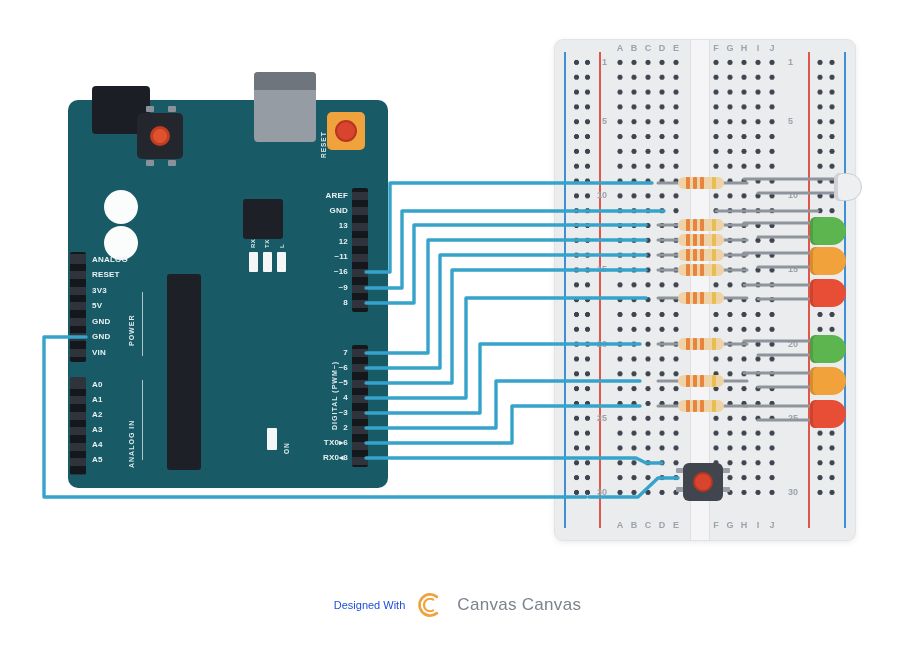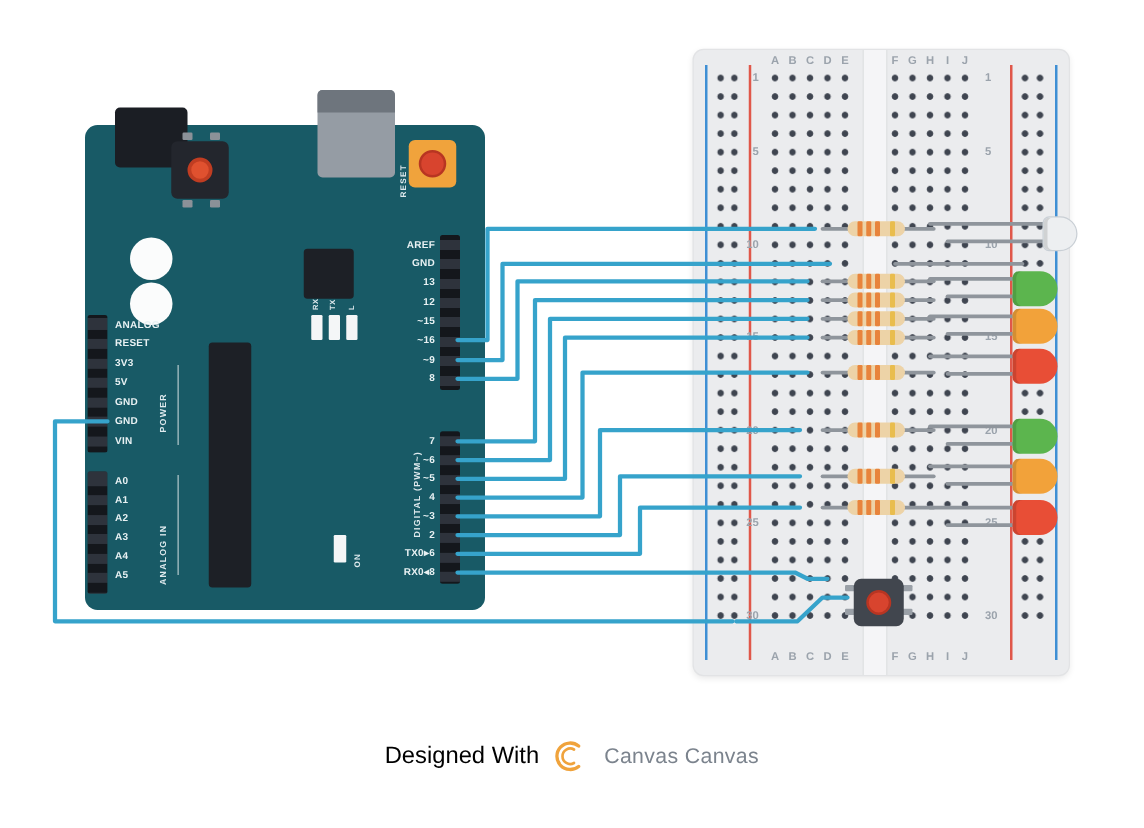--- a/index.html
+++ b/index.html
@@ -55,21 +55,21 @@
   .led.white{left:834px;width:28px;height:28px;background:#edeff1;border:1px solid #c9cfd5;box-sizing:border-box;}
   .led.green{background:#5cb54e;} .led.orange{background:#f2a23a;} .led.red{background:#e84e36;}
   .led.color{left:810px;width:36px;height:28px;}
   .pushbtn{position:absolute;left:683px;top:463px;width:40px;height:38px;background:#41464e;border-radius:6px;}
   .pb-leg{position:absolute;width:9px;height:5px;background:#9aa0a7;border-radius:1px;}
   .pb-cap{position:absolute;left:693px;top:472px;width:20px;height:20px;border-radius:50%;
           background:#d8442e;border:2px solid #b83522;box-sizing:border-box;}
 
   
   .footer{position:absolute;left:0;right:0;top:590px;display:flex;align-items:center;justify-content:center;gap:11px;}
-  .designed{font-size:19px;color:#000000;}
+  .designed{font-size:11px;color:#1d4ed8;}
   .brand{font-size:17px;font-weight:500;color:#7b838d;letter-spacing:.3px;}
 </style>
 </head>
 <body>
 
 <div class="canvas">
 
   <div class="board">
     <div class="jack"></div>
     <div class="usb">
@@ -122,21 +122,21 @@
     <div class="silk" style="left:74px;top:280px;height:80px;"></div>
     <span class="vlabel" style="left:60px;top:246px;">POWER</span>
     <span class="vlabel" style="left:60px;top:368px;">ANALOG IN</span>
 
     <div class="hdr" style="left:284px;top:88px;height:124px;"></div>
     <div class="hdr" style="left:284px;top:245px;height:122px;"></div>
     <span class="pin-label r" style="top:91px;">AREF</span>
     <span class="pin-label r" style="top:106px;">GND</span>
     <span class="pin-label r" style="top:121px;">13</span>
     <span class="pin-label r" style="top:137px;">12</span>
-    <span class="pin-label r" style="top:152px;">~15</span>
+    <span class="pin-label r" style="top:152px;">~11</span>
     <span class="pin-label r" style="top:167px;">~16</span>
     <span class="pin-label r" style="top:183px;">~9</span>
     <span class="pin-label r" style="top:198px;">8</span>
     <span class="pin-label r" style="top:248px;">7</span>
     <span class="pin-label r" style="top:263px;">~6</span>
     <span class="pin-label r" style="top:278px;">~5</span>
     <span class="pin-label r" style="top:293px;">4</span>
     <span class="pin-label r" style="top:308px;">~3</span>
     <span class="pin-label r" style="top:323px;">2</span>
     <span class="pin-label r" style="top:338px;">TX0▸6</span>

